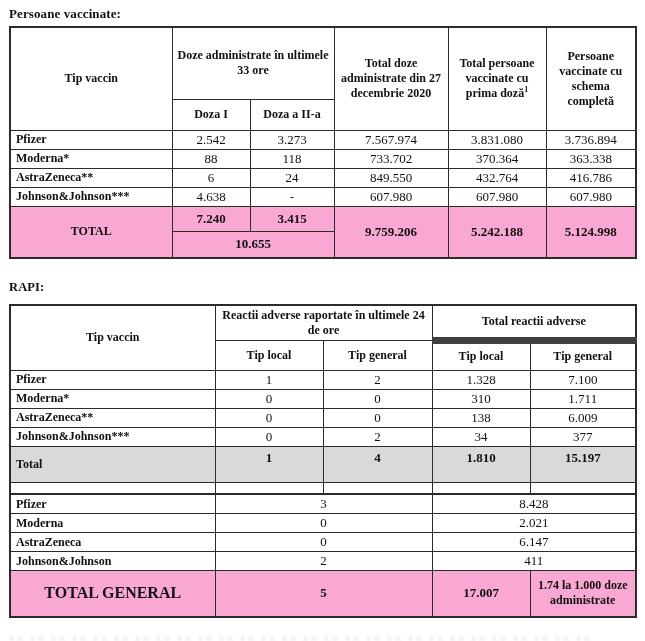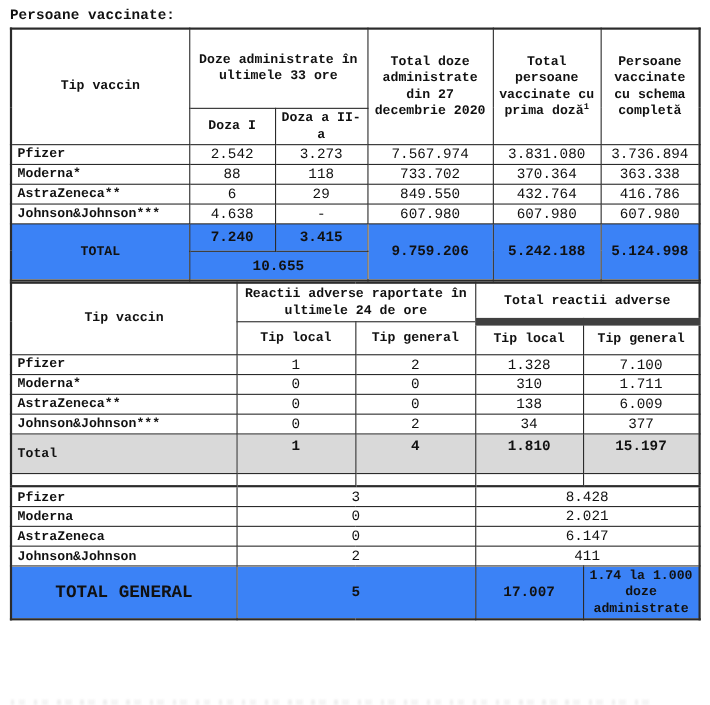--- a/index.html
+++ b/index.html
@@ -3,21 +3,21 @@
 <meta charset="utf-8">
 <style>
   * { margin: 0; padding: 0; box-sizing: border-box; }
   html, body { background: #ffffff; }
   body {
     width: 645px; height: 641px;
     position: relative; overflow: hidden;
     font-family: "Liberation Serif", "DejaVu Serif", serif;
     color: #111;
   }
-  .doc { padding: 6px 9px 13px 9px; font-family: Liberation Mono, monospace; }
+  .doc { padding: 6px 9px 13px 9px; }
   .sec-title {
     font-size: 13px; font-weight: bold; letter-spacing: 0.1px;
     margin-bottom: 4px;
   }
   .sec-title.second { margin-top: 21px; margin-bottom: 9px; font-size: 12.5px; }
 
   table {
     border-collapse: collapse; table-layout: fixed;
     width: 626px; margin-left: 0;
   }
@@ -37,21 +37,21 @@
   tr.hrow1-t2 { height: 35px; }
   tr.hrow2-t2 { height: 30px; }
 
   
   tr.data { height: 18px; }
   td.name { text-align: left; font-weight: bold; font-size: 12px; padding-left: 5px; }
 
   
   tr.t1-total-a { height: 25px; }
   tr.t1-total-b { height: 27px; }
-  .beige { background: #3b82f6; }
+  .beige { background: #f9a8d4; }
   .gray  { background: #d9d9d9; }
   td.btotal { font-weight: bold; }
 
   tr.t2-total { height: 36px; }
   tr.t2-total td { vertical-align: top; padding-top: 3px; font-weight: bold; }
   tr.t2-total td.name { vertical-align: middle; padding-top: 1px; }
 
   tr.gap-row { height: 12px; }
   tr.gap-row td { border-top: 1px solid #2b2b2b; border-bottom: 2px solid #2b2b2b; }
 
@@ -112,21 +112,21 @@
       <td class="name">Moderna*</td>
       <td>88</td>
       <td>118</td>
       <td>733.702</td>
       <td>370.364</td>
       <td>363.338</td>
     </tr>
     <tr class="data">
       <td class="name">AstraZeneca**</td>
       <td>6</td>
-      <td>29</td>
+      <td>24</td>
       <td>849.550</td>
       <td>432.764</td>
       <td>416.786</td>
     </tr>
     <tr class="data">
       <td class="name">Johnson&amp;Johnson***</td>
       <td>4.638</td>
       <td>-</td>
       <td>607.980</td>
       <td>607.980</td>
@@ -140,20 +140,21 @@
       <td class="beige btotal" rowspan="2">9.759.206</td>
       <td class="beige btotal" rowspan="2">5.242.188</td>
       <td class="beige btotal" rowspan="2">5.124.998</td>
     </tr>
     <tr class="t1-total-b">
       <td class="beige btotal" colspan="2">10.655</td>
     </tr>
   </tbody>
     </table>
 
+  <div class="sec-title second">RAPI:</div>
 
   <table>
     <colgroup>
       <col style="width:205px">
         <col style="width:108px">
         <col style="width:109px">
       <col style="width:98px">
         <col style="width:106px">
     </colgroup>
     <tbody>

